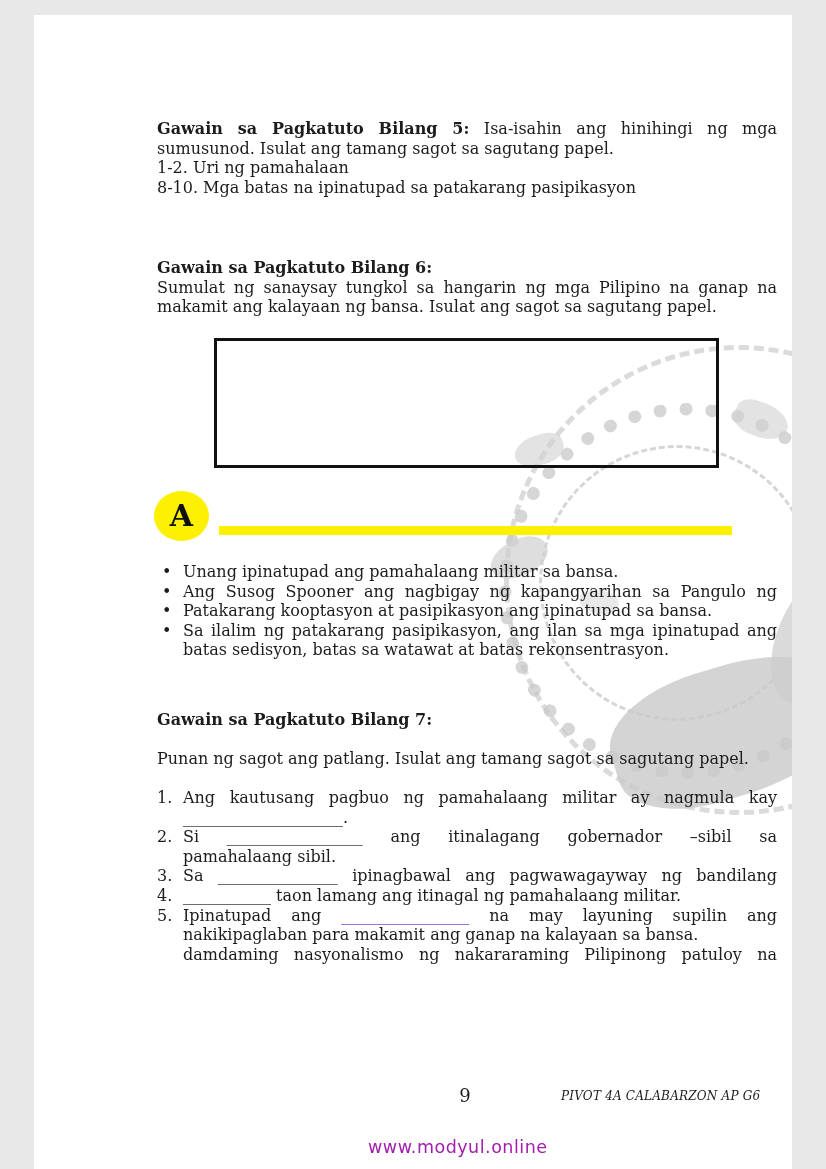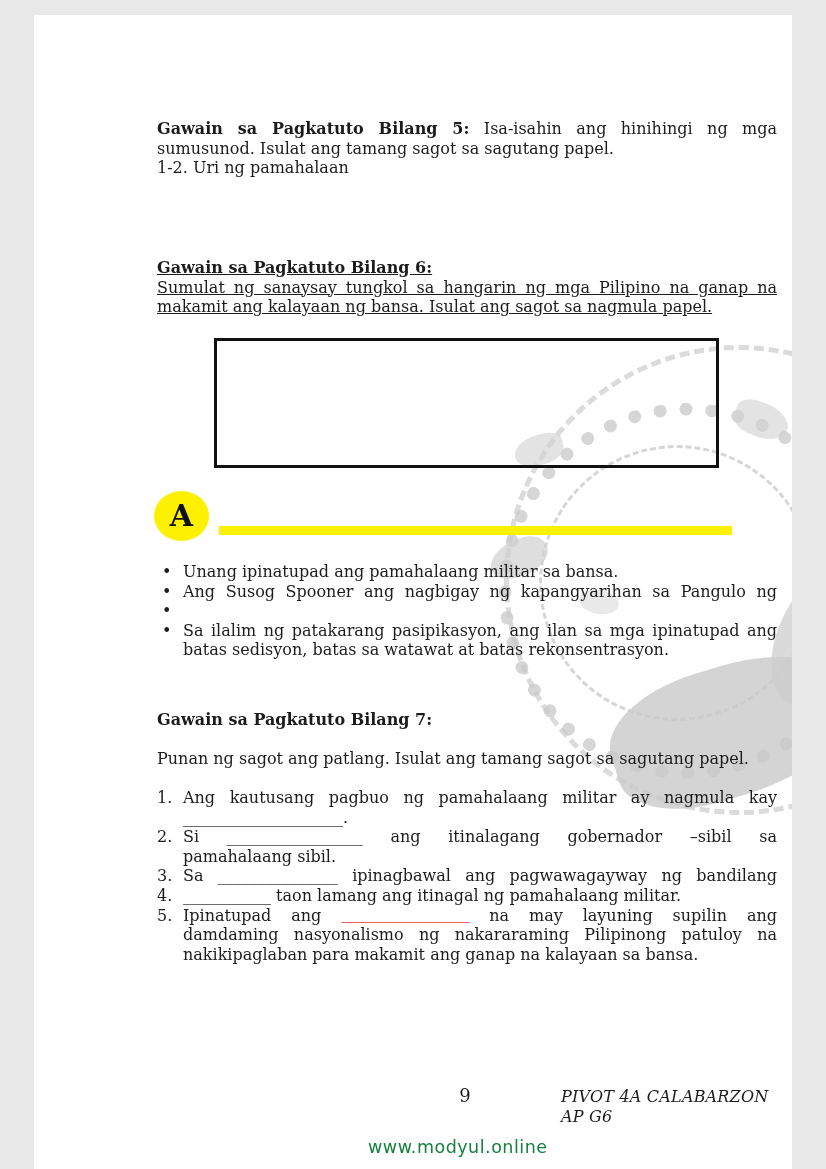--- a/index.html
+++ b/index.html
@@ -21,25 +21,25 @@
     position:absolute;left:180px;top:323px;width:499px;height:124px;
     border:3px solid #111111;background:transparent;
   }
   .badge{
     position:absolute;left:120px;top:476px;width:55px;height:50px;
     background:#fdf000;border-radius:50%;
     display:flex;align-items:center;justify-content:center;
   }
   .badge span{font-weight:bold;font-size:30px;line-height:30px;color:#101010;}
   .rule{position:absolute;left:185px;top:511px;width:513px;height:9px;background:#fdf000;}
-  .blank-gray{color:#ef4444;font-family:Liberation Serif, serif;}
+  .blank-gray{color:#6d28d9;}
   .footer-pagenum{position:absolute;left:416px;top:1071px;width:30px;text-align:center;font-size:18px;}
-  .footer-label{position:absolute;left:527px;top:1072px;font-style:italic;font-size:16px;letter-spacing:0.2px;}
+  .footer-label{position:absolute;left:527px;top:1072px;font-style:italic;font-size:12px;letter-spacing:0.2px;}
   .footer-site{
-    position:absolute;left:334px;top:1123px;font-size:17.5px;color:#15803d;
+    position:absolute;left:334px;top:1123px;font-size:17.5px;color:#a21caf;
     font-family:"DejaVu Sans","Liberation Sans",sans-serif;letter-spacing:0.5px;
   }
   
   .wm{position:absolute;inset:0;z-index:1;}
   .wm div{position:absolute;}
   .wm-ring-text{left:465px;top:388px;width:350px;height:350px;border:13px dotted #c9c9c9;border-radius:50%;opacity:.75;transform:rotate(8deg);}
   .wm-ring-outer{left:470px;top:330px;width:460px;height:460px;border:5px dashed #cccccc;border-radius:50%;opacity:.7;}
   .wm-ring-mid{left:505px;top:430px;width:270px;height:270px;border:3px dashed #cdcdcd;border-radius:50%;opacity:.8;transform:rotate(15deg);}
   .wm-blob1{left:575px;top:650px;width:250px;height:130px;background:#c9c9c9;border-radius:46% 54% 58% 42%;transform:rotate(-17deg);opacity:.8;}
   .wm-blob2{left:745px;top:545px;width:85px;height:150px;background:#cdcdcd;border-radius:55% 45% 50% 50%;transform:rotate(24deg);opacity:.75;}
@@ -64,56 +64,57 @@
     <div class="wm-blob5"></div>
     <div class="wm-blob6"></div>
   </div>
 
   <div class="content">
 
     <div class="block" style="top:104px;">
       <div class="line j"><span class="b">Gawain sa Pagkatuto Bilang 5:</span> <span>Isa-isahin  ang hinihingi ng mga</span></div>
       <div class="line">sumusunod. Isulat ang tamang sagot sa sagutang papel.</div>
       <div class="line">1-2. Uri ng pamahalaan</div>
+      <div class="line">8-10. Mga batas na ipinatupad sa patakarang pasipikasyon</div>
     </div>
 
-    <div class="block" style="top:243px;text-decoration:underline;">
+    <div class="block" style="top:243px;">
       <div class="line b">Gawain sa Pagkatuto Bilang 6:</div>
       <div class="line j">Sumulat ng sanaysay tungkol sa hangarin ng mga Pilipino na ganap na</div>
-      <div class="line">makamit ang kalayaan ng bansa. Isulat ang sagot sa nagmula papel.</div>
+      <div class="line">makamit ang kalayaan ng bansa. Isulat ang sagot sa sagutang papel.</div>
     </div>
 
     <div class="answer-box"></div>
 
     <div class="badge">
         <span>A</span>
       </div>
     <div class="rule"></div>
 
     <div class="block" style="top:547px;">
       <div class="line indent"><span class="mk">•</span><span>Unang ipinatupad ang pamahalaang militar sa bansa.</span></div>
       <div class="line indent j"><span class="mk">•</span><span>Ang Susog Spooner ang nagbigay ng kapangyarihan sa Pangulo ng</span></div>
-      <div class="line indent"><span class="mk">•</span></div>
+      <div class="line indent"><span class="mk">•</span><span>Patakarang kooptasyon at pasipikasyon ang ipinatupad sa bansa.</span></div>
       <div class="line indent j"><span class="mk">•</span><span>Sa ilalim ng patakarang pasipikasyon, ang ilan sa mga ipinatupad ang</span></div>
       <div class="line indent">batas sedisyon, batas sa watawat at batas rekonsentrasyon.</div>
     </div>
 
     <div class="block b" style="top:695px;">Gawain sa Pagkatuto Bilang 7:</div>
     <div class="block" style="top:734px;">Punan ng sagot ang patlang. Isulat ang tamang sagot sa sagutang papel.</div>
 
     <div class="block" style="top:773px;">
       <div class="line indent j"><span class="num">1.</span><span>Ang kautusang pagbuo ng pamahalaang militar ay nagmula kay</span></div>
       <div class="line indent">____________________.</div>
       <div class="line indent j"><span class="num">2.</span><span>Si _________________ ang itinalagang gobernador –sibil sa</span></div>
       <div class="line indent">pamahalaang sibil.</div>
       <div class="line indent j"><span class="num">3.</span><span>Sa _______________ ipinagbawal ang pagwawagayway ng bandilang</span></div>
       <div class="line indent"><span class="num">4.</span><span>___________ taon lamang ang itinagal ng pamahalaang militar.</span></div>
       <div class="line indent j"><span class="num">5.</span><span>Ipinatupad ang</span> <span class="blank-gray">________________</span> <span>na may layuning supilin ang</span></div>
+      <div class="line indent">nakikipaglaban para makamit ang ganap na kalayaan sa bansa.</div>
       <div class="line indent j">damdaming nasyonalismo ng nakararaming Pilipinong patuloy na</div>
-      <div class="line indent">nakikipaglaban para makamit ang ganap na kalayaan sa bansa.</div>
     </div>
 
     <div class="footer-pagenum">9</div>
     <div class="footer-label">PIVOT 4A CALABARZON AP G6</div>
     <div class="footer-site">www.modyul.online</div>
 
   </div>
 </div>
 
 </body></html>

